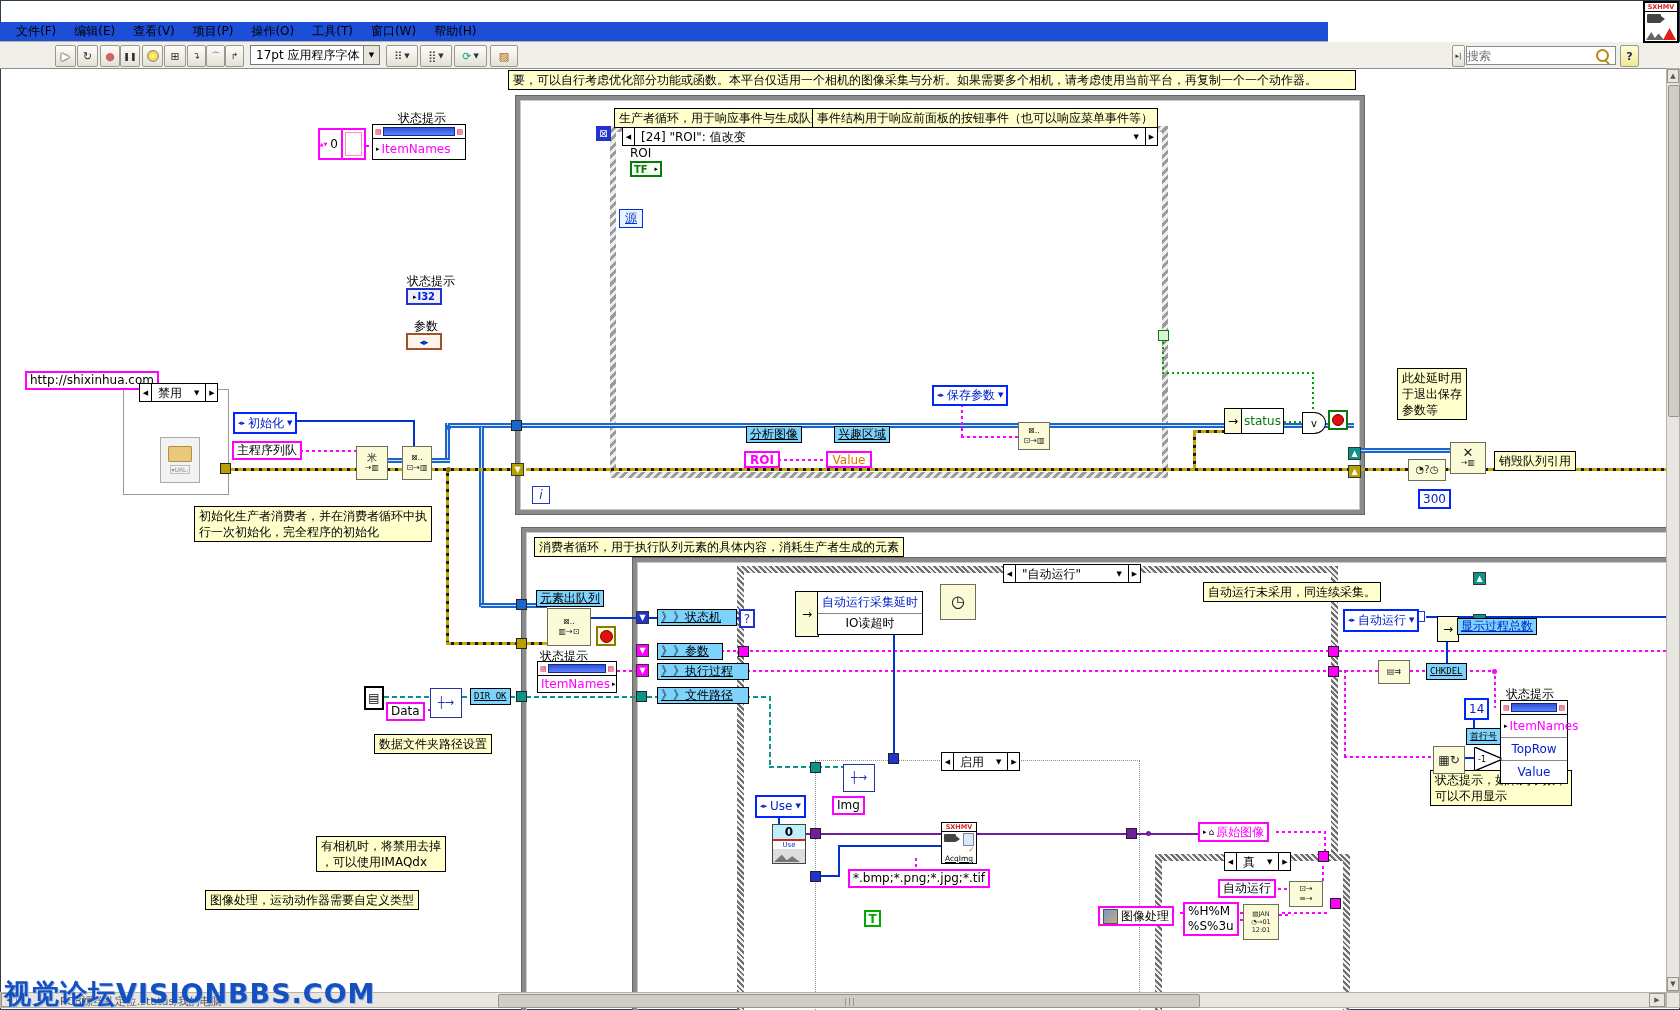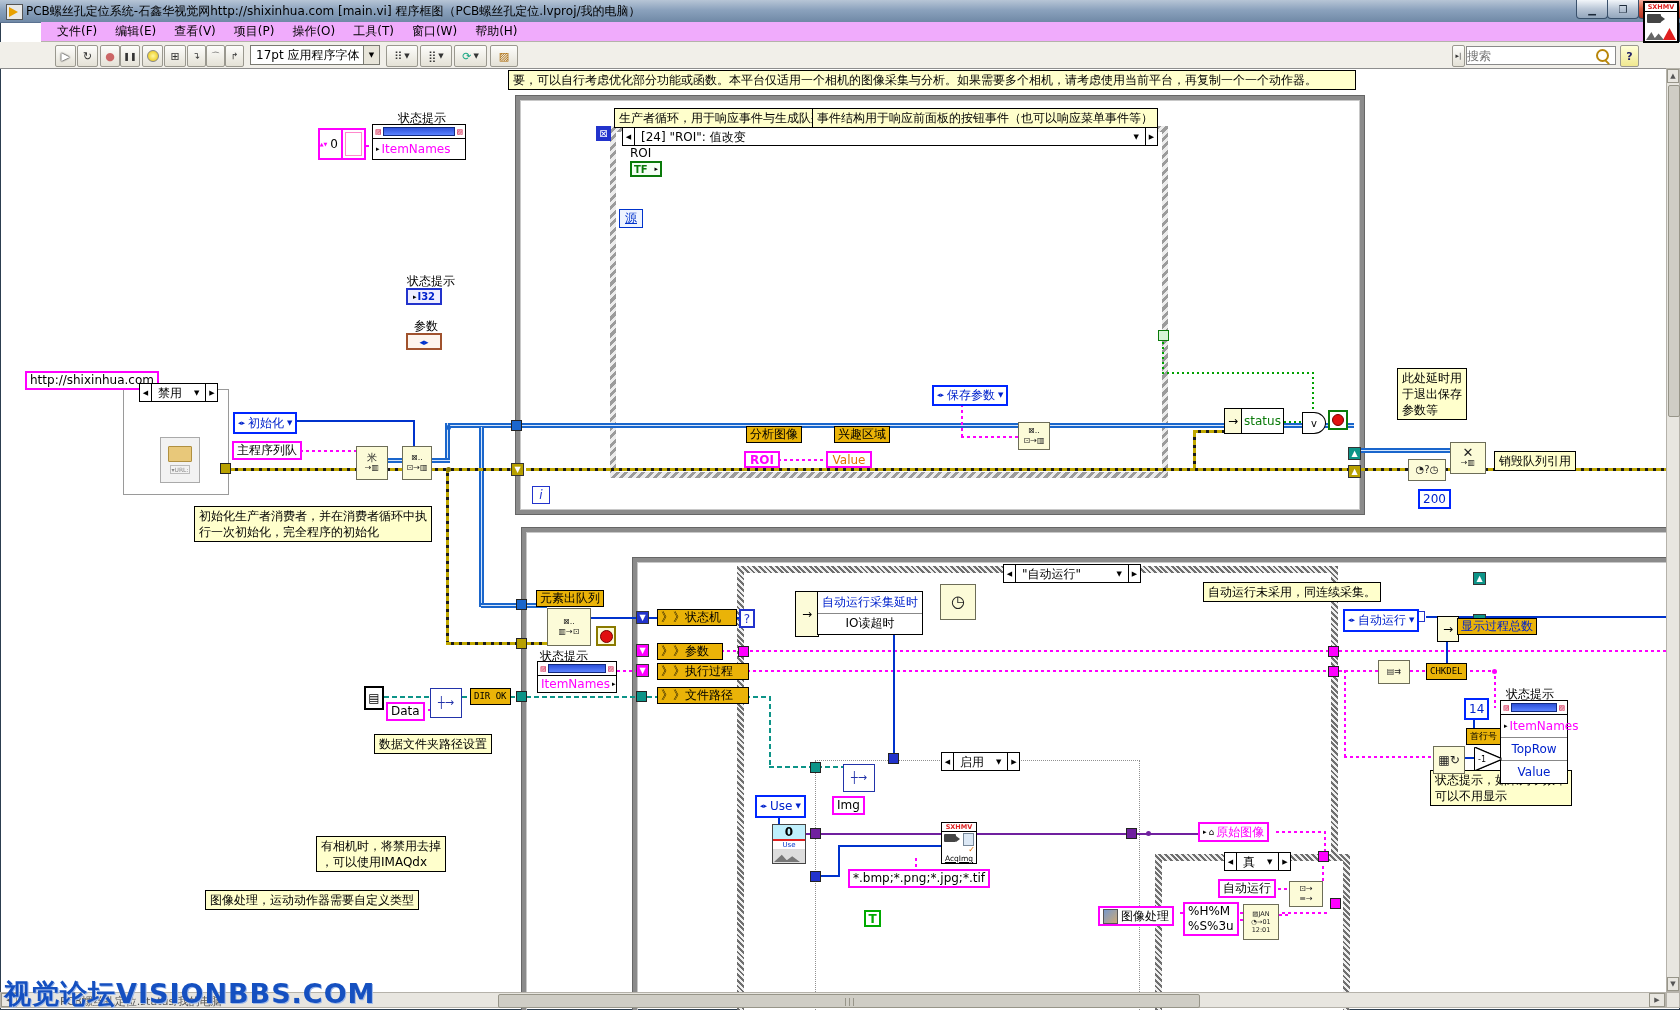--- a/index.html
+++ b/index.html
@@ -5,21 +5,21 @@
   html,body{margin:0;padding:0;background:#555;}
   #stage{position:relative;width:1680px;height:1010px;background:#fff;overflow:hidden;
          font-family:"DejaVu Sans","Liberation Sans",sans-serif;font-size:12px;color:#000;
          box-shadow:inset 0 0 0 1px #2c3e50;}
   .abs{position:absolute;}
   
   #titlebar{left:0;top:0;width:1680px;height:22px;background:linear-gradient(180deg,#b7c5d6 0%,#8ba2bd 45%,#7089a6 100%);border-bottom:1px solid #5a7190;display:flex;align-items:center;}
   #title-text{margin-left:26px;font-size:12px;white-space:nowrap;}
   .winbtn{position:absolute;top:0;height:18px;border:1px solid #39506b;border-top:none;border-radius:0 0 4px 4px;display:flex;align-items:center;justify-content:center;font-size:10px;color:#1c2a3a;background:linear-gradient(180deg,#f2f6fa,#b9c6d6 50%,#93a6bc);}
   #btn-close{background:linear-gradient(180deg,#f2b0a2,#d85a40 45%,#b03020);color:#fff;font-weight:bold;}
-  #menubar{left:0;top:22px;width:1608px;height:20px;background:#f0abfc;border-bottom:1px solid #b5b2aa;display:flex;align-items:center;padding-left:8px;gap:2px;box-sizing:border-box;margin-left:41px;}
+  #menubar{left:0;top:22px;width:1328px;height:20px;background:#1d4ed8;border-bottom:1px solid #b5b2aa;display:flex;align-items:center;padding-left:8px;gap:2px;box-sizing:border-box;}
   .menu-item{padding:1px 8px;white-space:nowrap;}
   #toolbar{left:0;top:42px;width:1680px;height:26px;background:#f1efe9;border-bottom:1px solid #8e8e8e;}
   .tbtn{position:absolute;top:3px;height:20px;border:1px solid #9a988f;border-radius:2px;background:linear-gradient(#fdfdfb,#e4e1d6);display:flex;align-items:center;justify-content:center;font-size:11px;color:#333;}
   #font-combo{position:absolute;left:250px;top:3px;width:130px;height:20px;background:#fff;border:1px solid #7a7a72;display:flex;align-items:center;box-sizing:border-box;}
   #font-combo .txt{flex:1;padding-left:5px;font-size:12px;white-space:nowrap;overflow:hidden;}
   #font-combo .dd{width:15px;height:100%;border-left:1px solid #7a7a72;background:#e8e5da;display:flex;align-items:center;justify-content:center;font-size:7px;}
   #search-box{position:absolute;left:1466px;top:4px;width:150px;height:19px;border:1px solid #8a8a8a;background:#fff;display:flex;align-items:center;box-sizing:border-box;}
   #search-box input{border:none;outline:none;flex:1;font-size:12px;padding-left:0;width:100px;font-family:inherit;color:#444;background:transparent;}
   .mag{width:9px;height:9px;border:2px solid #b8860b;border-radius:50%;position:relative;margin-right:6px;}
   .mag:after{content:"";position:absolute;width:2px;height:6px;background:#b8860b;left:8px;top:8px;transform:rotate(-45deg);}
@@ -39,21 +39,21 @@
   .dis{border:1px dotted #909090;}
   .sel{position:absolute;display:flex;align-items:stretch;background:#fff;border:1px solid #000;height:17px;font-size:12px;line-height:16px;}
   .sel .ar{width:11px;display:flex;align-items:center;justify-content:center;font-size:7px;border-left:1px solid #000;border-right:1px solid #000;}
   .sel .ar:first-child{border-left:none;}
   .sel .ar:last-child{border-right:none;}
   .sel .cap{padding:0 6px;display:flex;align-items:center;gap:4px;white-space:nowrap;}
   .sel .dd{font-size:7px;}
   
   .cm{background:#ffffcc;border:1px solid #000;font-size:12px;line-height:16px;padding:1px 4px;white-space:pre-line;}
   .lb{font-size:12px;white-space:nowrap;}
-  .boxlb{background:#eab308;border:1px solid #000;font-size:12px;line-height:15px;padding:0 3px;white-space:nowrap;}
+  .boxlb{background:#7dd3fc;border:1px solid #000;font-size:12px;line-height:15px;padding:0 3px;white-space:nowrap;text-decoration:underline;}
   .pk{background:#fff;border:2px solid #ff00ff;font-size:12px;line-height:15px;padding:0 3px;white-space:pre-line;}
   .en{background:#fff;border:2px solid #0026ff;font-size:12px;line-height:15px;padding:0 3px;color:#0022cc;display:flex;align-items:center;gap:3px;white-space:nowrap;}
   .en .g{font-size:7px;}
   .nd{background:#fcfbd8;border:1px solid #6d6d58;display:flex;flex-direction:column;align-items:center;justify-content:center;font-size:8px;line-height:10px;color:#222;box-sizing:border-box;}
   .tun{width:11px;height:11px;box-sizing:border-box;border:1px solid #222;background:#fff;}
   .sr{width:13px;height:13px;display:flex;align-items:center;justify-content:center;font-size:8px;color:#fff;box-sizing:border-box;border:1px solid #333;}
   .dot{width:5px;height:5px;border-radius:50%;}
   
   .wh2{height:1px;border-top:2px solid #1a66cc;border-bottom:2px solid #1a66cc;background:#d6e6fa;}
   .wv2{width:1px;border-left:2px solid #1a66cc;border-right:2px solid #1a66cc;background:#d6e6fa;}
@@ -85,29 +85,20 @@
   .sthumb{position:absolute;background:#cfcdc5;border:1px solid #979589;border-radius:2px;}
   .sarrow{position:absolute;background:#e8e6e0;border:1px solid #979589;display:flex;align-items:center;justify-content:center;font-size:7px;color:#555;box-sizing:border-box;}
   #watermark{font-size:27px;font-weight:bold;color:#1550c0;letter-spacing:1px;white-space:nowrap;text-shadow:1px 1px 0 #9db8e8;}
   .grip{position:absolute;top:3px;width:1px;height:8px;background:#979589;}
 </style>
 </head>
 <body>
 
 <div id="stage">
 
-  <div class="abs" id="titlebar">
-    <div class="abs" style="left:6px;top:4px;width:15px;height:14px;background:#e8e8e8;border:1px solid #555;">
-      <div class="abs" style="left:2px;top:2px;width:0;height:0;border-left:9px solid #e8a000;border-top:5px solid transparent;border-bottom:5px solid transparent;"></div>
-    </div>
-    <span id="title-text">PCB螺丝孔定位系统-石鑫华视觉网http://shixinhua.com [main.vi] 程序框图（PCB螺丝孔定位.lvproj/我的电脑）</span>
-    <div class="winbtn" id="btn-min" style="left:1576px;width:30px;">▁</div>
-    <div class="winbtn" id="btn-restore" style="left:1607px;width:30px;">❐</div>
-    <div class="winbtn" id="btn-close" style="left:1638px;width:42px;">✕</div>
-  </div>
 
   <div class="abs" id="menubar">
     <span class="menu-item">文件(F)</span>
     <span class="menu-item">编辑(E)</span>
     <span class="menu-item">查看(V)</span>
     <span class="menu-item">项目(P)</span>
     <span class="menu-item">操作(O)</span>
     <span class="menu-item">工具(T)</span>
     <span class="menu-item">窗口(W)</span>
     <span class="menu-item">帮助(H)</span>
@@ -292,20 +283,21 @@
   <div class="abs tun" style="left:1330px;top:898px;background:#ff00ff;"></div>
   <div class="abs tun" style="left:1414px;top:611px;border-color:#2233cc;"></div>
   <div class="abs sr" style="left:1473px;top:572px;background:#0d9488;">▲</div>
   <div class="abs sr" style="left:1473px;top:614px;background:#0d9488;">▲</div>
 
   <div class="abs cm" style="left:508px;top:70px;width:838px;height:16px;">要，可以自行考虑优化部分功能或函数。本平台仅适用一个相机的图像采集与分析。如果需要多个相机，请考虑使用当前平台，再复制一个一个动作器。</div>
   <div class="abs cm" style="left:614px;top:108px;">生产者循环，用于响应事件与生成队列元素</div>
   <div class="abs cm" style="left:194px;top:506px;">初始化生产者消费者，并在消费者循环中执
 行一次初始化，完全程序的初始化</div>
   <div class="abs cm" style="left:812px;top:108px;">事件结构用于响应前面板的按钮事件（也可以响应菜单事件等）</div>
+  <div class="abs cm" style="left:534px;top:537px;">消费者循环，用于执行队列元素的具体内容，消耗生产者生成的元素</div>
   <div class="abs cm" style="left:1388px;top:368px;margin-left:9px;">此处延时用
 于退出保存
 参数等</div>
   <div class="abs cm" style="left:1494px;top:451px;">销毁队列引用</div>
   <div class="abs cm" style="left:1203px;top:582px;">自动运行未采用，同连续采集。</div>
   <div class="abs cm" style="left:1430px;top:770px;">状态提示，如果为了效率
 可以不用显示</div>
   <div class="abs cm" style="left:374px;top:734px;">数据文件夹路径设置</div>
   <div class="abs cm" style="left:316px;top:836px;">有相机时，将禁用去掉
 ，可以使用IMAQdx</div>
@@ -350,21 +342,21 @@
     </div>
   <div class="abs" style="left:1328px;top:410px;width:20px;height:20px;border:2px solid #0a7a0a;background:#fff;display:flex;align-items:center;justify-content:center;box-sizing:border-box;">
       <span style="width:10px;height:10px;border-radius:50%;background:#e01010;border:1px solid #700;"></span>
     </div>
   <div class="abs" style="left:532px;top:486px;width:16px;height:16px;border:1px solid #2233cc;color:#2233cc;background:#fff;display:flex;align-items:center;justify-content:center;font-style:italic;">i</div>
 
   <div class="abs nd" style="left:1408px;top:459px;width:38px;height:22px;">
       <span style="font-size:10px;">◔?◷</span>
     </div>
   <div class="abs en" style="left:1418px;top:489px;height:16px;">
-      <span>200</span>
+      <span>300</span>
     </div>
   <div class="abs nd" style="left:1450px;top:442px;width:36px;height:32px;">
     <span style="font-size:13px;font-weight:bold;">✕</span>
       <span>→▥</span>
   </div>
 
   <div class="abs lb" style="left:398px;top:110px;">状态提示</div>
   <div class="abs prop" style="left:372px;top:124px;width:94px;height:36px;">
     <div class="bar">
         <span class="e">▨</span>

